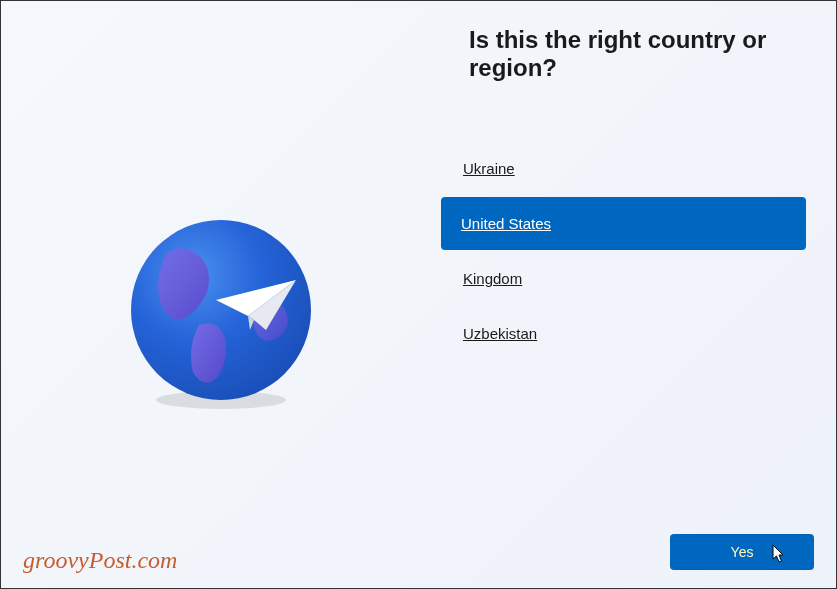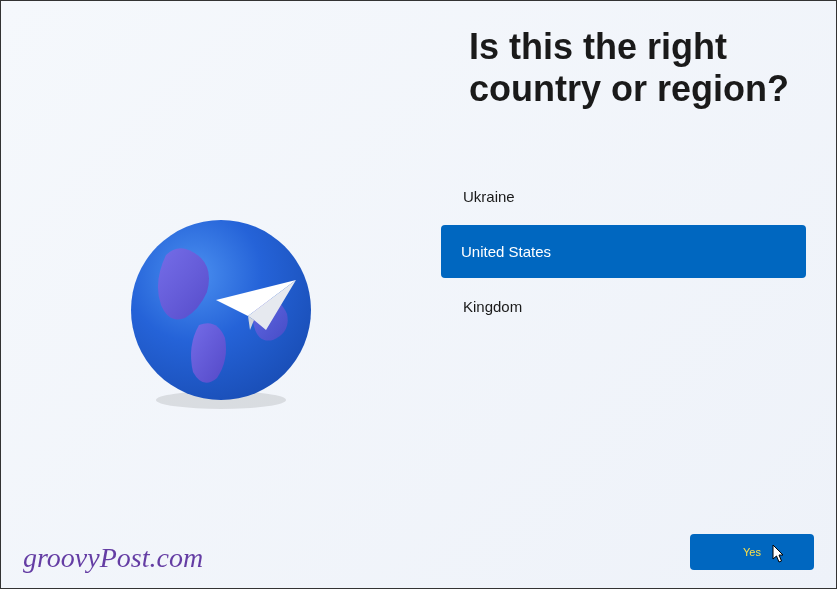--- a/index.html
+++ b/index.html
@@ -32,65 +32,66 @@
       width: 200px;
       height: 200px;
       position: relative;
     }
     .right-panel {
       flex: 1;
       padding-top: 25px;
       padding-right: 30px;
     }
     .heading {
-      font-size: 36px;
+      font-size: 24px;
       font-weight: 600;
       color: #1a1a1a;
       margin-bottom: 60px;
       padding-left: 28px;
     }
     .country-list {
       display: flex;
       flex-direction: column;
     }
     .country-item {
       padding: 18px 22px;
       font-size: 15px;
       color: #1a1a1a;
       border-radius: 4px;
       cursor: pointer;
       margin-bottom: 2px;
+      text-decoration: underline;
     }
     .country-item.selected {
       background: #0067c0;
       color: #ffffff;
       padding-left: 20px;
     }
     .yes-button {
       position: absolute;
       bottom: 18px;
       right: 22px;
-      width: 124px;
+      width: 144px;
       height: 36px;
       background: #0067c0;
-      color: #fde047;
+      color: #fef9c3;
       border: none;
       border-radius: 4px;
-      font-size: 11px;
+      font-size: 14px;
       font-family: inherit;
       cursor: pointer;
     }
     .watermark {
       position: absolute;
       bottom: 14px;
       left: 22px;
       font-family: 'Times New Roman', serif;
       font-style: italic;
-      font-size: 28px;
-      color: #4c1d95;
+      font-size: 24px;
+      color: #c2410c;
       opacity: 0.85;
     }
     .cursor {
       position: absolute;
       bottom: 20px;
       right: 48px;
       pointer-events: none;
     }
   </style>
 </head>
@@ -128,20 +129,21 @@
       </svg>
     </div>
   </div>
 
   <div class="right-panel">
     <h1 class="heading">Is this the right country or region?</h1>
     <div class="country-list">
       <div class="country-item">Ukraine</div>
       <div class="country-item selected">United States</div>
       <div class="country-item">Kingdom</div>
+      <div class="country-item">Uzbekistan</div>
     </div>
   </div>
 </div>
 
 <button class="yes-button">Yes</button>
 
 <div class="watermark">groovyPost.com</div>
 
 <div class="cursor">
   <svg width="16" height="20" viewBox="0 0 16 20">

